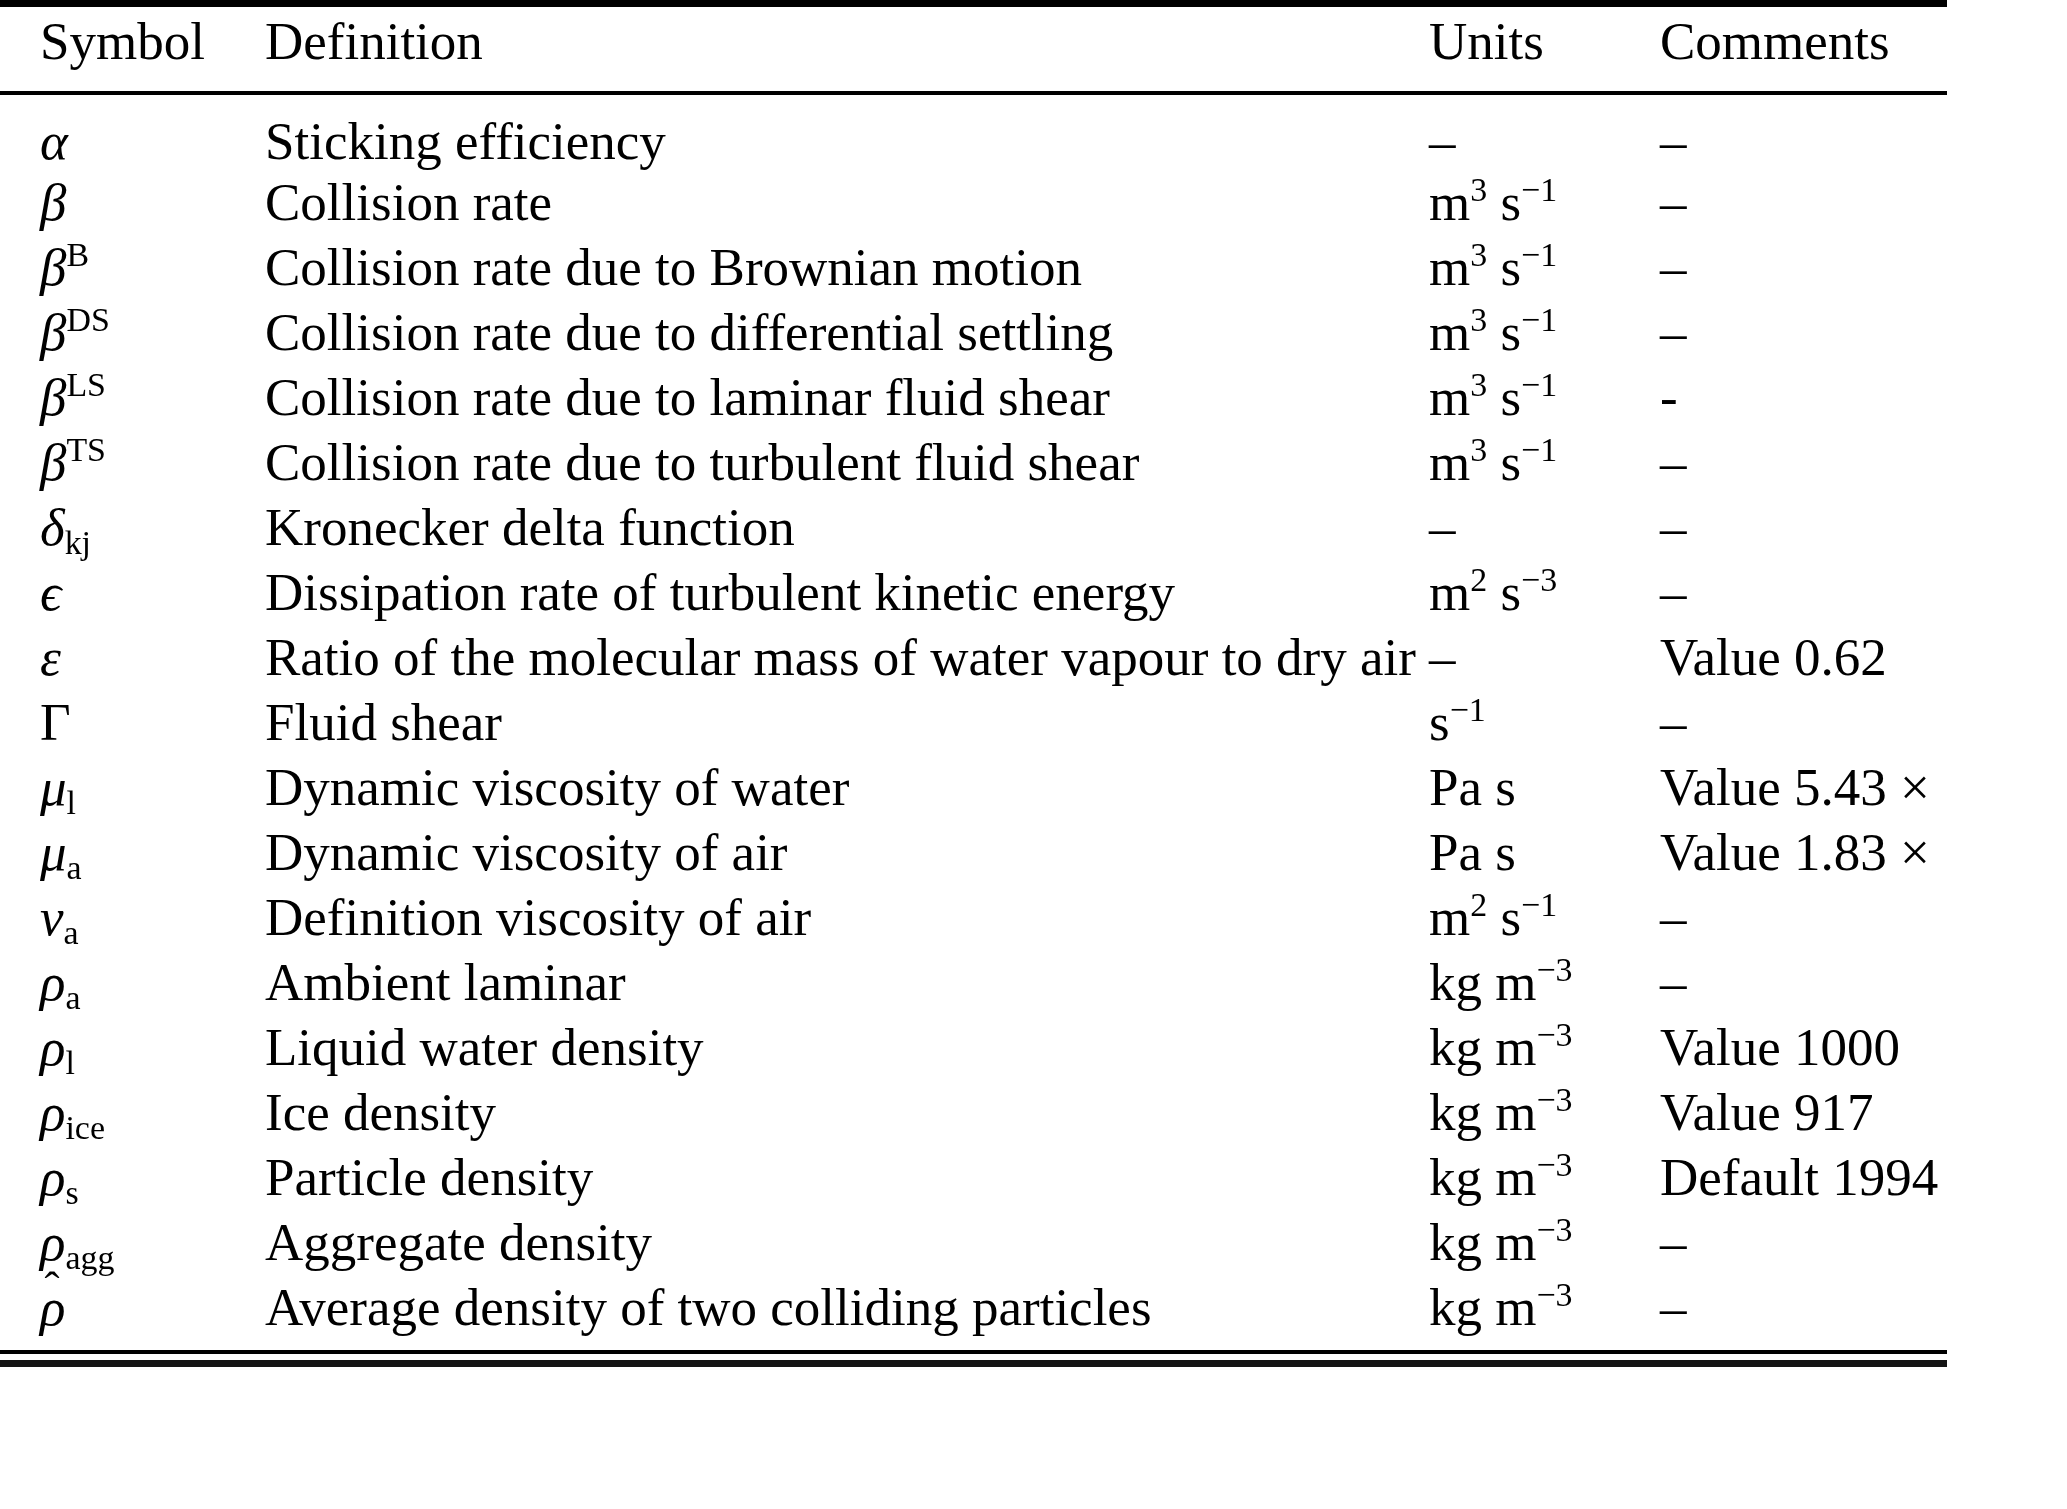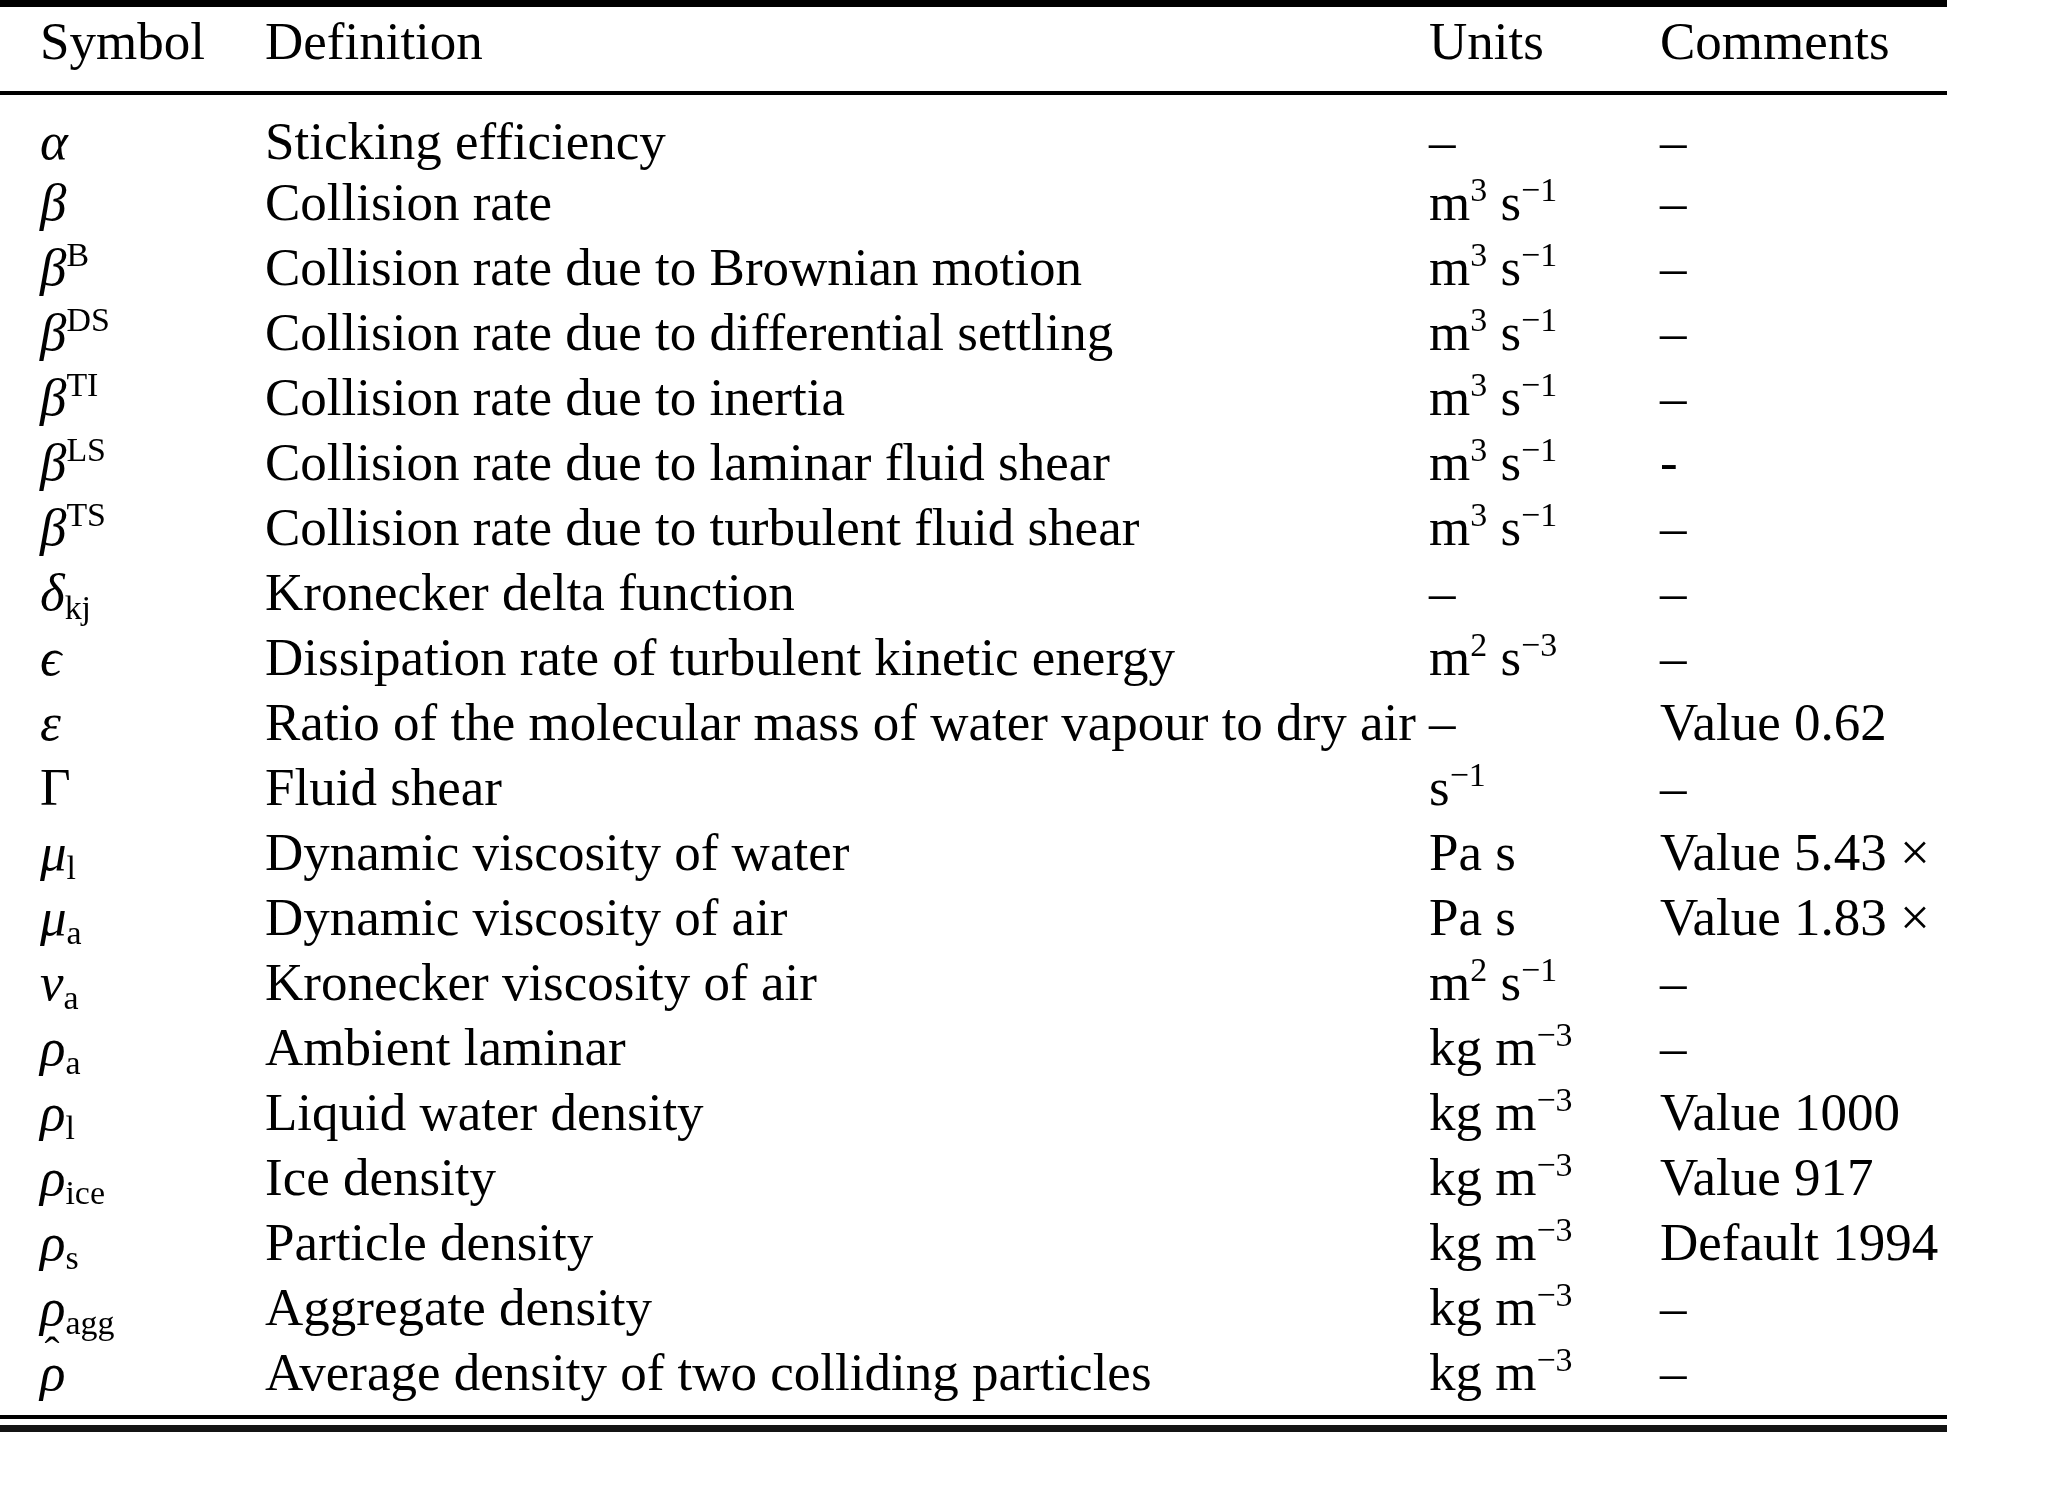--- a/index.html
+++ b/index.html
@@ -76,26 +76,20 @@
           <td><span>m</span><span class="sup">3</span><span> s</span><span class="sup">−1</span></td>
           <td><span>–</span></td>
         </tr>
         <tr>
           <td class="first"><span class="it">β</span><span class="sup">DS</span></td>
           <td>Collision rate due to differential settling</td>
           <td><span>m</span><span class="sup">3</span><span> s</span><span class="sup">−1</span></td>
           <td><span>–</span></td>
         </tr>
         <tr>
-          <td class="first"><span class="it">β</span><span class="sup">TI</span></td>
-          <td>Collision rate due to inertia</td>
-          <td><span>m</span><span class="sup">3</span><span> s</span><span class="sup">−1</span></td>
-          <td><span>–</span></td>
-        </tr>
-        <tr>
           <td class="first"><span class="it">β</span><span class="sup">LS</span></td>
           <td>Collision rate due to laminar fluid shear</td>
           <td><span>m</span><span class="sup">3</span><span> s</span><span class="sup">−1</span></td>
           <td><span>-</span></td>
         </tr>
         <tr>
           <td class="first"><span class="it">β</span><span class="sup">TS</span></td>
           <td>Collision rate due to turbulent fluid shear</td>
           <td><span>m</span><span class="sup">3</span><span> s</span><span class="sup">−1</span></td>
           <td><span>–</span></td>
@@ -131,21 +125,21 @@
           <td><span>Value 5.43 × 10</span><span class="sup">−4</span></td>
         </tr>
         <tr>
           <td class="first"><span class="it">μ</span><span class="sb">a</span></td>
           <td>Dynamic viscosity of air</td>
           <td><span>Pa s</span></td>
           <td><span>Value 1.83 × 10</span><span class="sup">−5</span></td>
         </tr>
         <tr>
           <td class="first"><span class="it">ν</span><span class="sb">a</span></td>
-          <td>Kronecker viscosity of air</td>
+          <td>Definition viscosity of air</td>
           <td><span>m</span><span class="sup">2</span><span> s</span><span class="sup">−1</span></td>
           <td><span>–</span></td>
         </tr>
         <tr>
           <td class="first"><span class="it">ρ</span><span class="sb">a</span></td>
           <td>Ambient laminar</td>
           <td><span>kg m</span><span class="sup">−3</span></td>
           <td><span>–</span></td>
         </tr>
         <tr>

